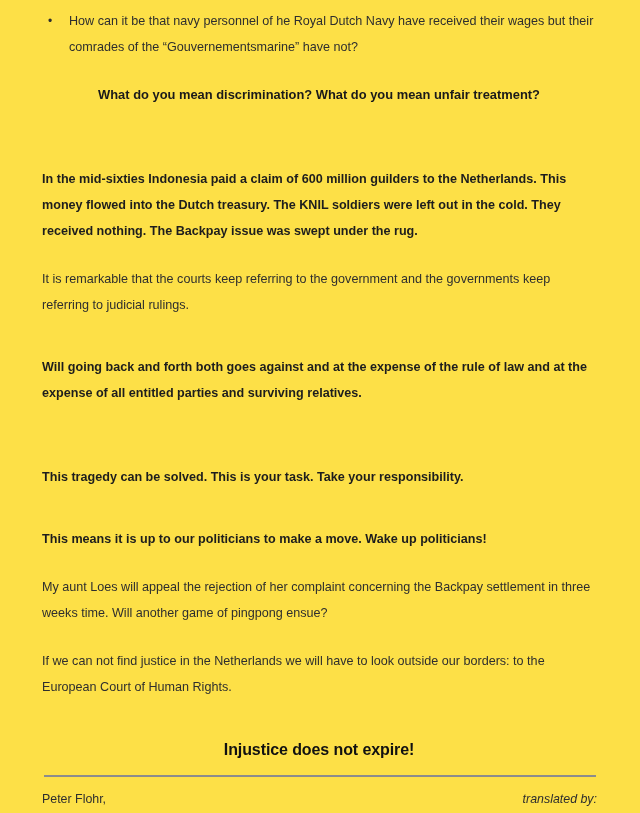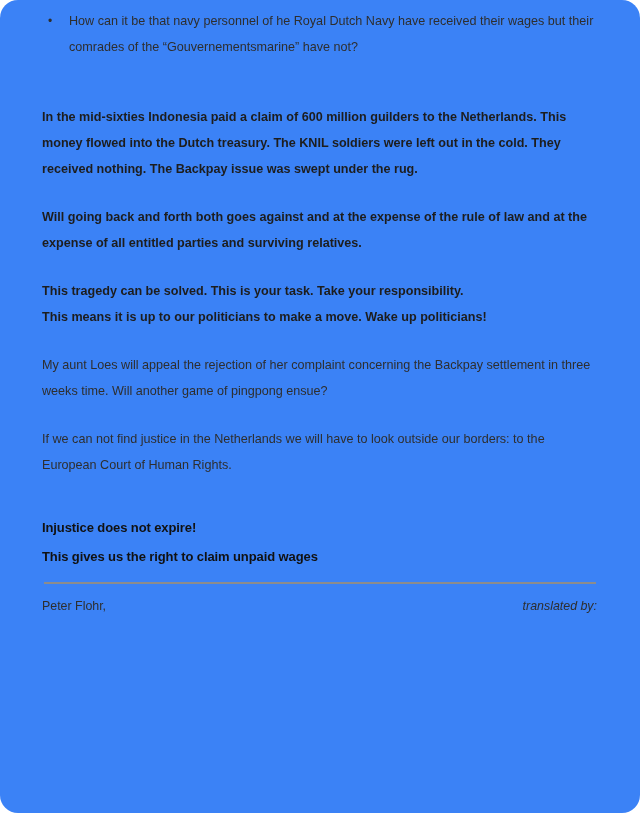--- a/index.html
+++ b/index.html
@@ -4,26 +4,25 @@
 <style>
   html, body {
     margin: 0;
     padding: 0;
     background: #ffffff;
   }
   .page {
     position: relative;
     width: 640px;
     height: 813px;
-    background: #3b82f6;
+    background: #fde047;
     font-family: "Liberation Sans", sans-serif;
     color: #2e2e2e;
     overflow: hidden;
     box-sizing: border-box;
-    border-radius: 18px;
   }
   .content {
     padding: 8px 44px 0 42px;
   }
 
   
   ul.bullets {
     list-style: none;
     margin: 0;
     padding: 0;
@@ -48,38 +47,38 @@
   }
 
   
   p {
     margin: 0;
     font-size: 12.6px;
     line-height: 26px;
     color: #2e2e2e;
   }
   p.regular { font-weight: normal; }
-  p.bold { font-weight: bold; color: #1d1d1d; }
+  p.bold { font-weight: bold; color: #1d1d1d; margin-top: 36px; }
 
   .spacer-sm { height: 13px; }
   .spacer-md { height: 22px; }
 
   h2.center-head {
     margin: 0;
     text-align: center;
     font-size: 12.9px;
     font-weight: bold;
     line-height: 26px;
     color: #1a1a1a;
   }
 
   h1.final-head {
     margin: 0;
-    text-align: left;
-    font-size: 13px;
+    text-align: center;
+    font-size: 16px;
     font-weight: bold;
     line-height: 29px;
     color: #111111;
     letter-spacing: -0.1px;
   }
 
   .rule {
     height: 2px;
     background: #8c8c8c;
     margin: 11px 0 0 2px;
@@ -109,27 +108,29 @@
 
 <div class="page">
   <div class="content">
 
     <ul class="bullets">
       <li>How can it be that navy personnel of he Royal Dutch Navy have received their wages but their comrades of the “Gouvernementsmarine” have not?</li>
     </ul>
 
     <div class="spacer-md"></div>
 
+    <h2 class="center-head">What do you mean discrimination? What do you mean unfair treatment?</h2>
 
     <div class="spacer-md"></div>
 
     <p class="bold">In the mid-sixties Indonesia paid a claim of 600 million guilders to the Netherlands. This money flowed into the Dutch treasury. The KNIL soldiers were left out in the cold. They received nothing. The Backpay issue was swept under the rug.</p>
 
     <div class="spacer-md"></div>
 
+    <p class="regular">It is remarkable that the courts keep referring to the government and the governments keep referring to judicial rulings.</p>
     <p class="bold">Will going back and forth both goes against and at the expense of the rule of law and at the expense of all entitled parties and surviving relatives.</p>
 
     <div class="spacer-md"></div>
 
     <p class="bold">This tragedy can be solved. This is your task. Take your responsibility.</p>
     <p class="bold">This means it is up to our politicians to make a move. Wake up politicians!</p>
 
     <div class="spacer-md"></div>
 
     <p class="regular">My aunt Loes will appeal the rejection of her complaint concerning the Backpay settlement in three weeks time. Will another game of pingpong ensue?</p>
@@ -137,21 +138,20 @@
     <div class="spacer-md"></div>
 
     <p class="regular">If we can not find justice in the Netherlands we will have to look outside our borders: to the European Court of Human Rights.</p>
 
     <div class="spacer-md"></div>
 
 
     <div class="spacer-sm"></div>
 
     <h1 class="final-head">Injustice does not expire!</h1>
-    <h1 class="final-head">This gives us the right to claim unpaid wages</h1>
 
     <div class="rule"></div>
 
     <div class="sig">
       <div class="sig-left">
         <div>Peter Flohr,</div>
 
       </div>
       <div class="sig-right">
         <div class="translated">translated by:</div>

